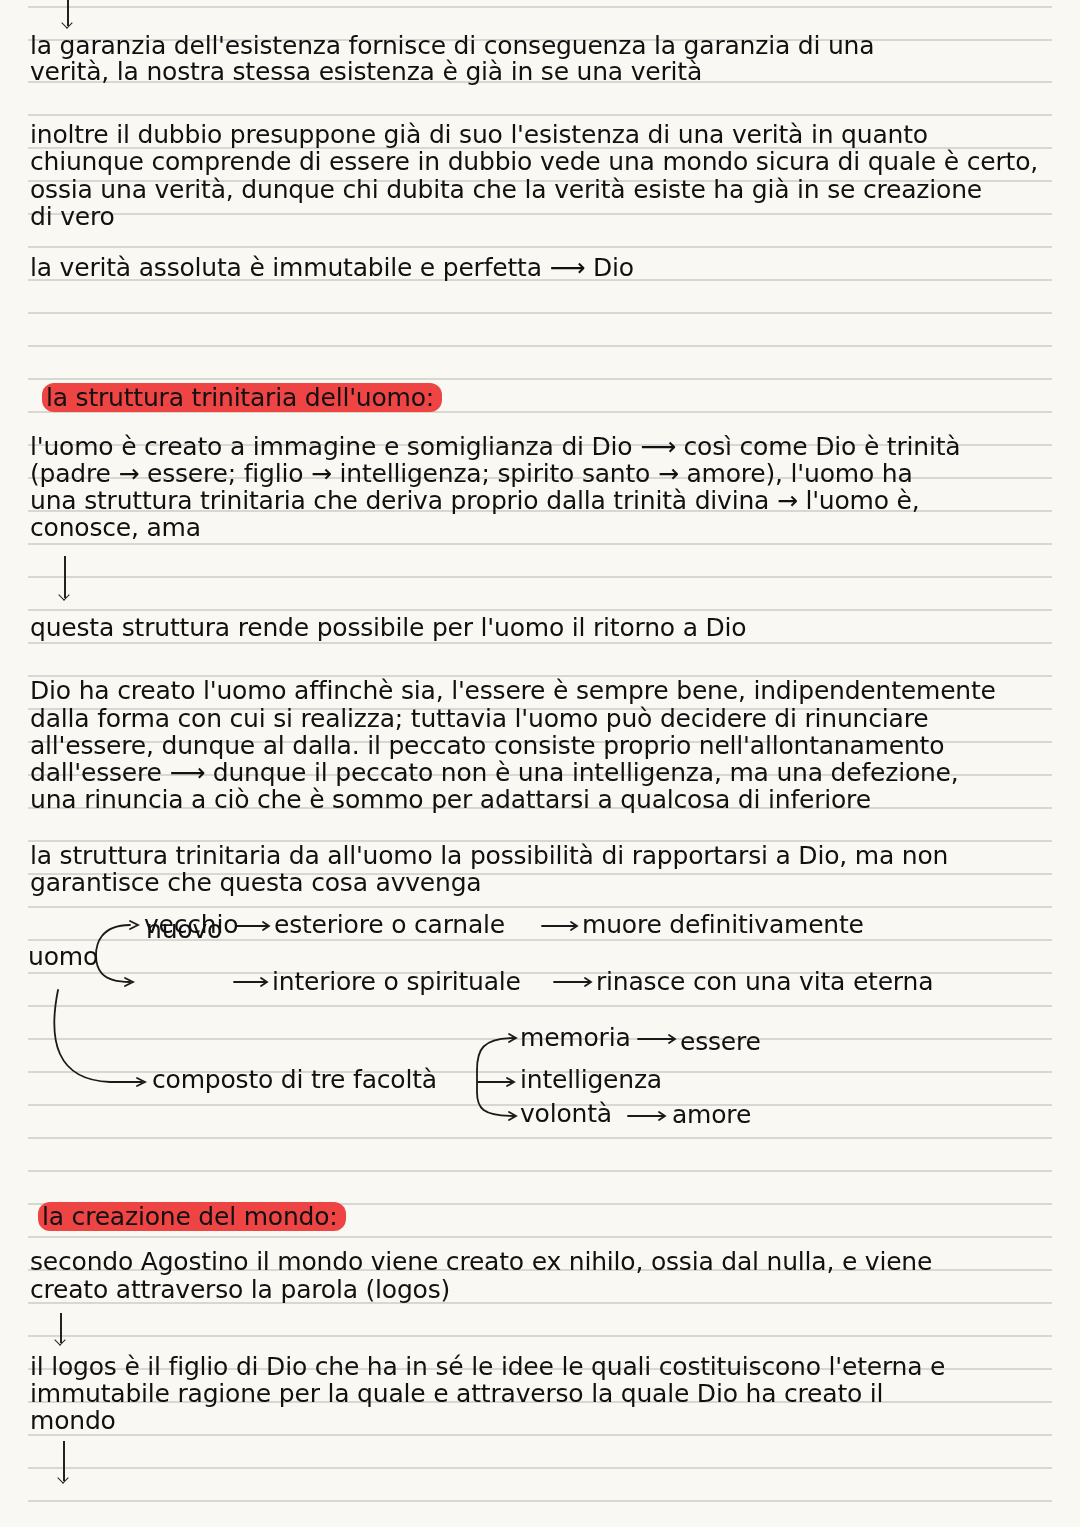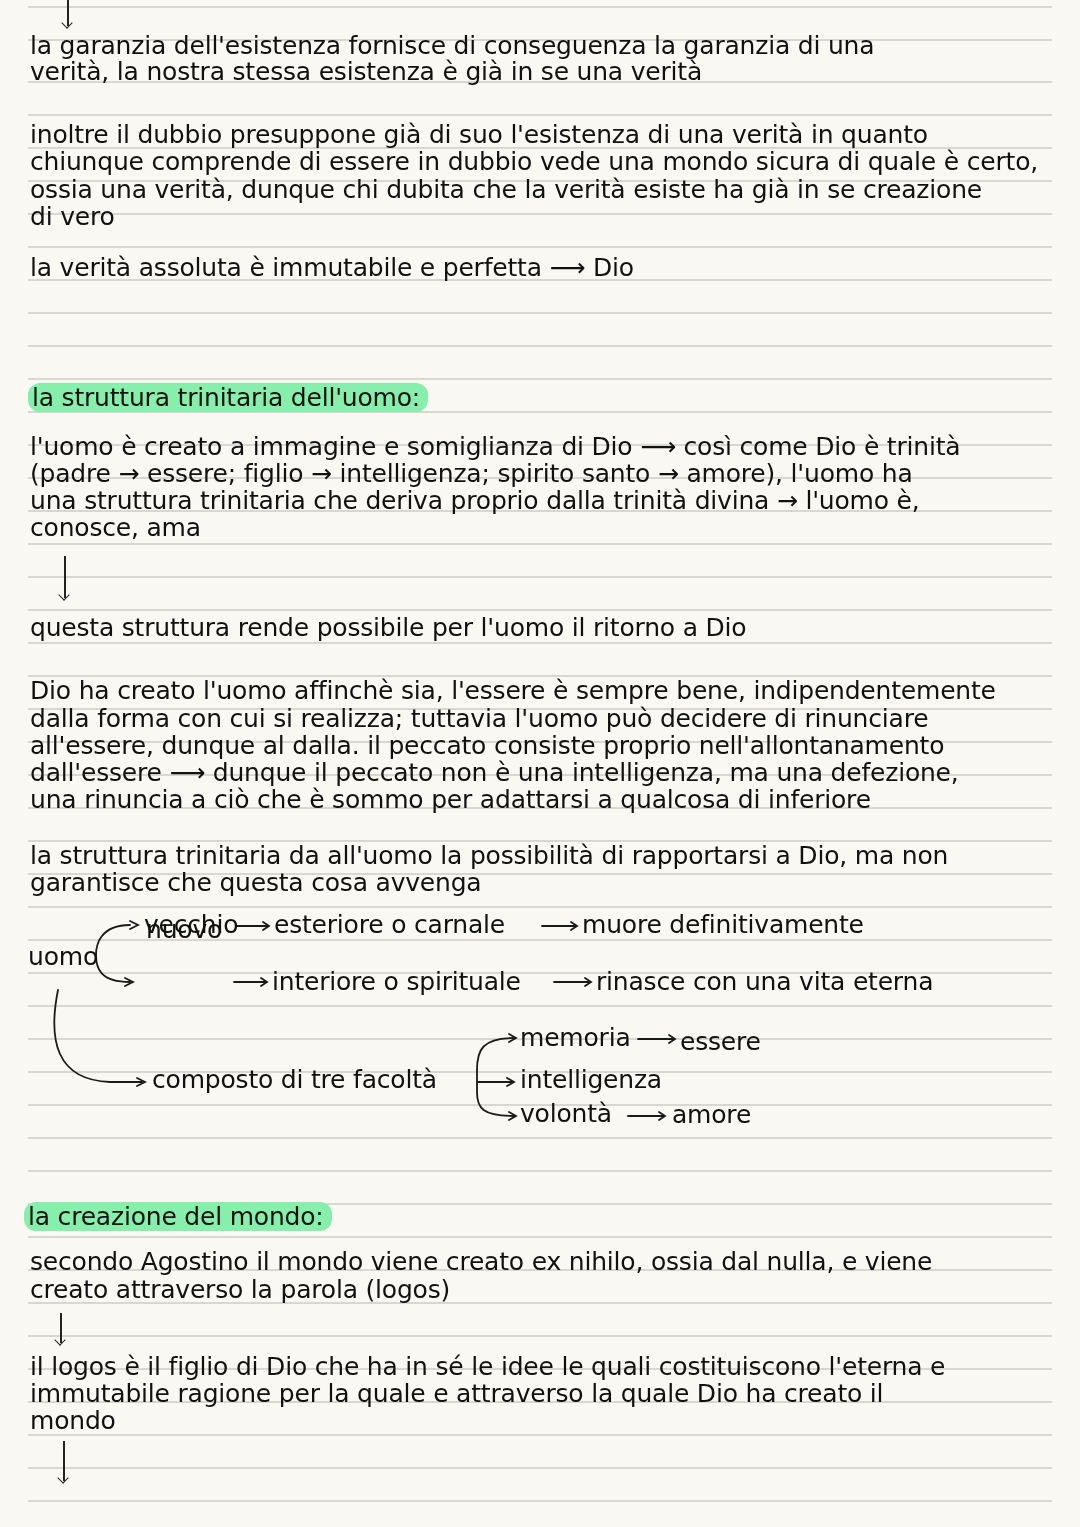--- a/index.html
+++ b/index.html
@@ -18,23 +18,24 @@
     pointer-events: none;
   }
   .t {
     position: absolute; left: 30px;
     font-size: 25px; line-height: 27px;
     letter-spacing: -0.2px;
     white-space: nowrap;
     transform-origin: left top;
   }
   .hl {
-    background: #86efac;
+    background: #ef4444;
     border-radius: 12px;
     padding: 0 8px 0 4px;
+    margin-left: 14px;
   }
   .arrow-down {
     position: absolute; width: 2px; background: #222;
   }
   .arrow-down::after {
     content: ""; position: absolute; left: -4px; bottom: -1px;
     width: 7px; height: 7px;
     border-right: 1.5px solid #222; border-bottom: 1.5px solid #222;
     transform: rotate(45deg); transform-origin: center;
   }

